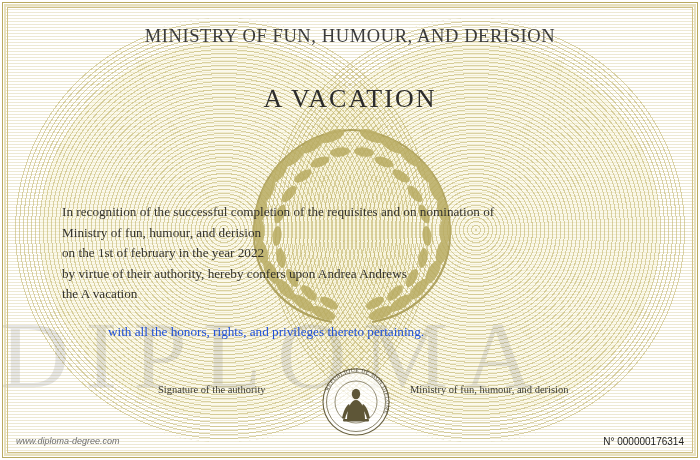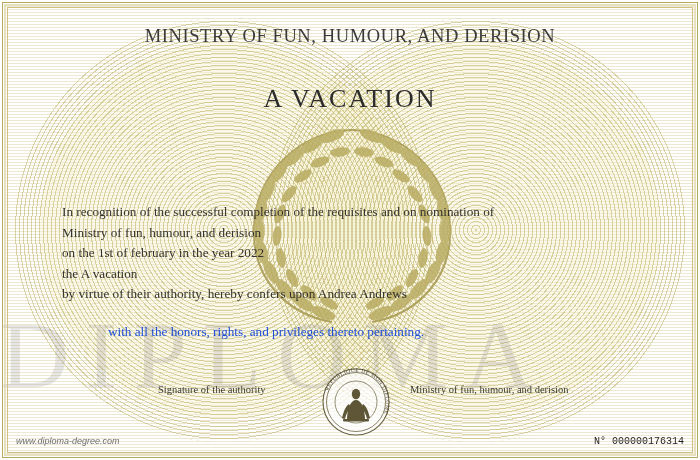--- a/index.html
+++ b/index.html
@@ -192,21 +192,21 @@
     bottom: 14px;
     font-family: "Liberation Sans", sans-serif;
     font-size: 9px;
     color: #6d6d6d;
     font-style: italic;
   }
   .footer-serial {
     position: absolute;
     right: 16px;
     bottom: 13px;
-    font-family: Liberation Mono, monospace;
+    font-family: Liberation Sans, sans-serif;
     font-size: 10px;
     color: #1d1d1d;
   }
 </style>
 </head>
 <body>
 
 <div id="certificate">
 
   <div class="bg-layer">
@@ -279,22 +279,22 @@
   <div class="content">
 
     <div class="ministry-title">Ministry of Fun, Humour, and Derision</div>
 
     <div class="degree-title">A VACATION</div>
 
     <div class="body-block">
       <div class="line">In recognition of the successful completion of the requisites and on nomination of</div>
       <div class="line">Ministry of fun, humour, and derision</div>
       <div class="line">on the 1st of february in the year 2022</div>
+      <div class="line">by virtue of their authority, hereby confers upon Andrea Andrews</div>
       <div class="line">the A vacation</div>
-      <div class="line">by virtue of their authority, hereby confers upon Andrea Andrews</div>
     </div>
 
     <div class="honors-line">with all the honors, rights, and privileges thereto pertaining.</div>
 
     <div class="sig-left">Signature of the authority</div>
     <div class="sig-right">Ministry of fun, humour, and derision</div>
 
     <svg class="seal" viewBox="0 0 76 76">
       <defs>
         <path id="sealring" d="M38,38 m-30,0 a30,30 0 1,1 60,0 a30,30 0 1,1 -60,0"></path>

